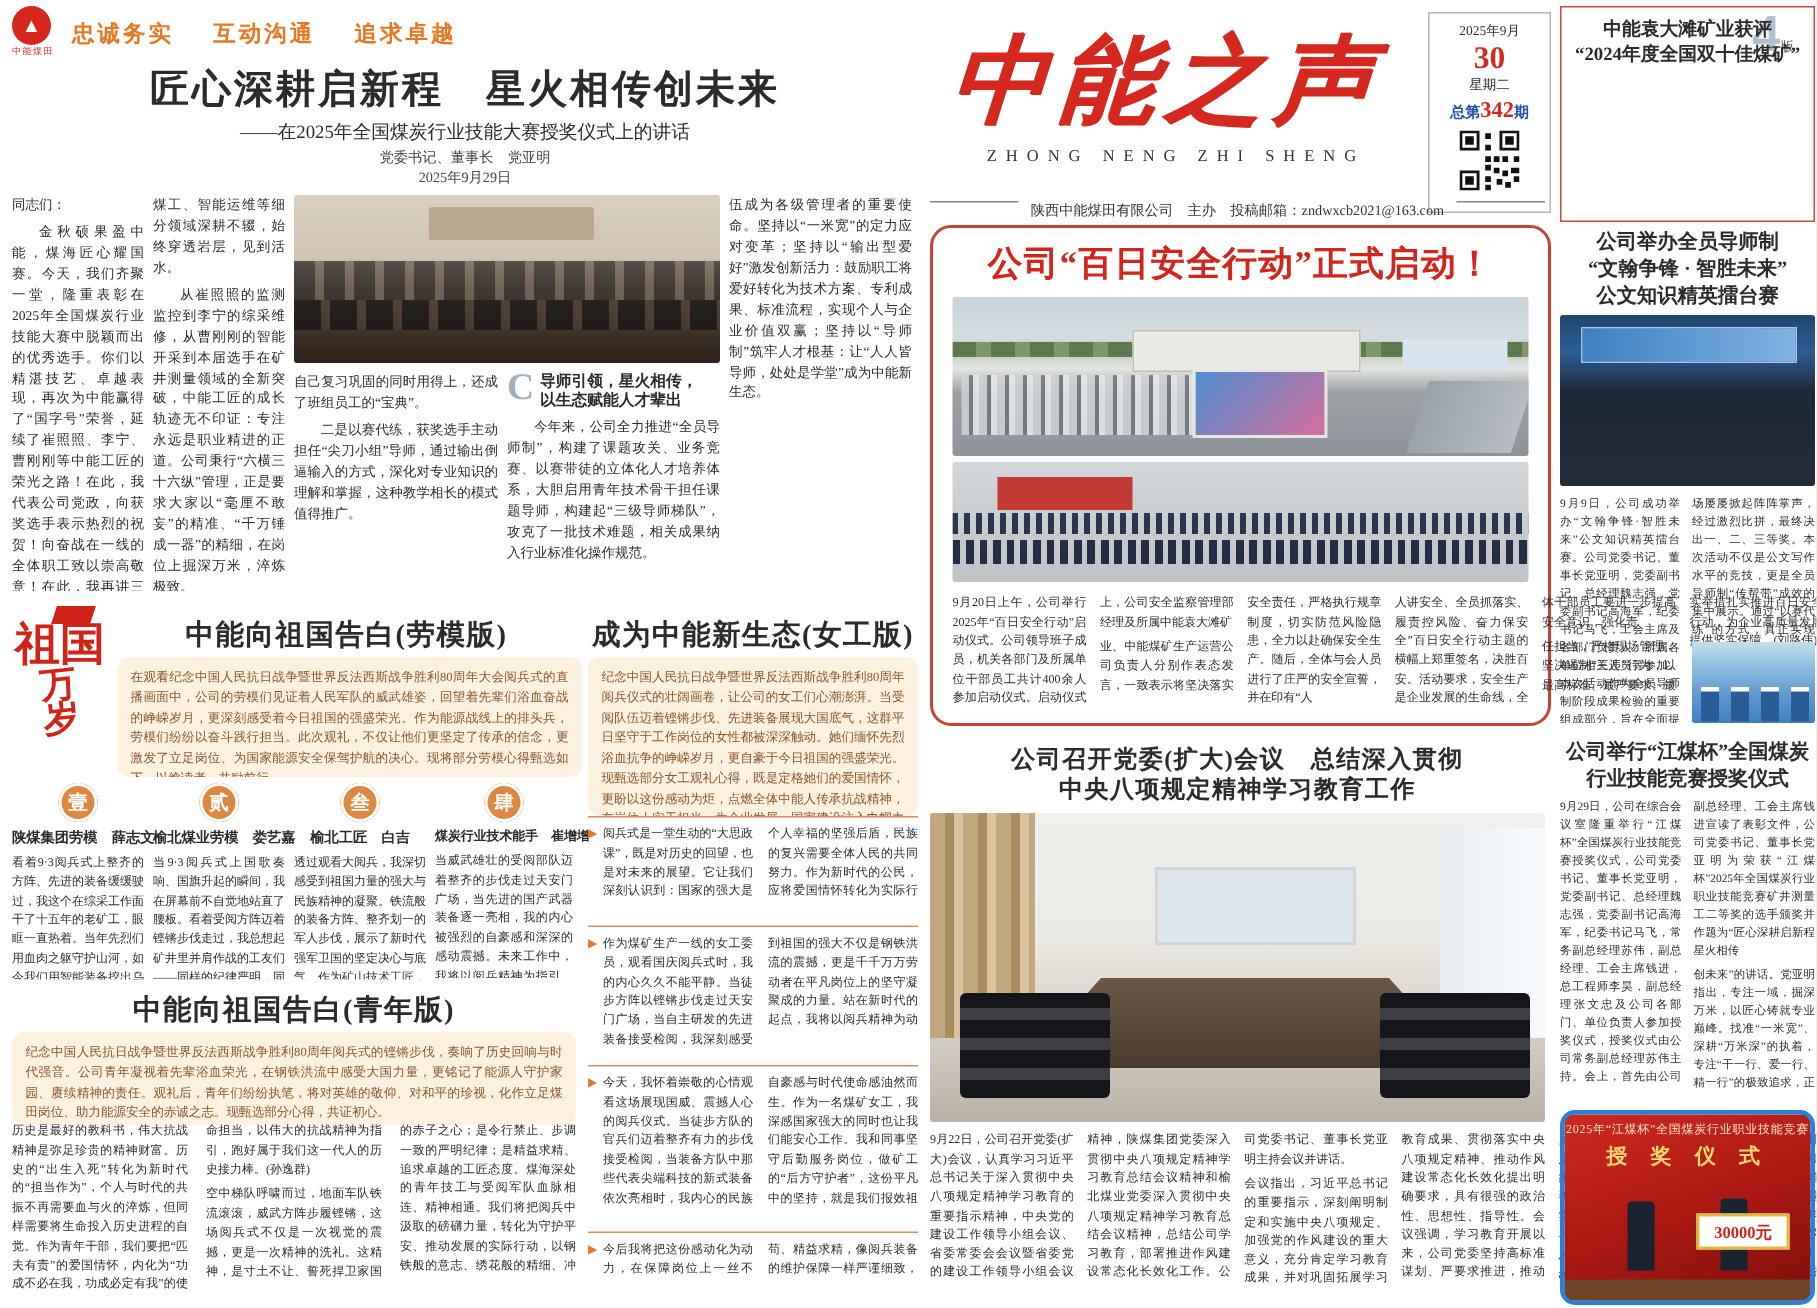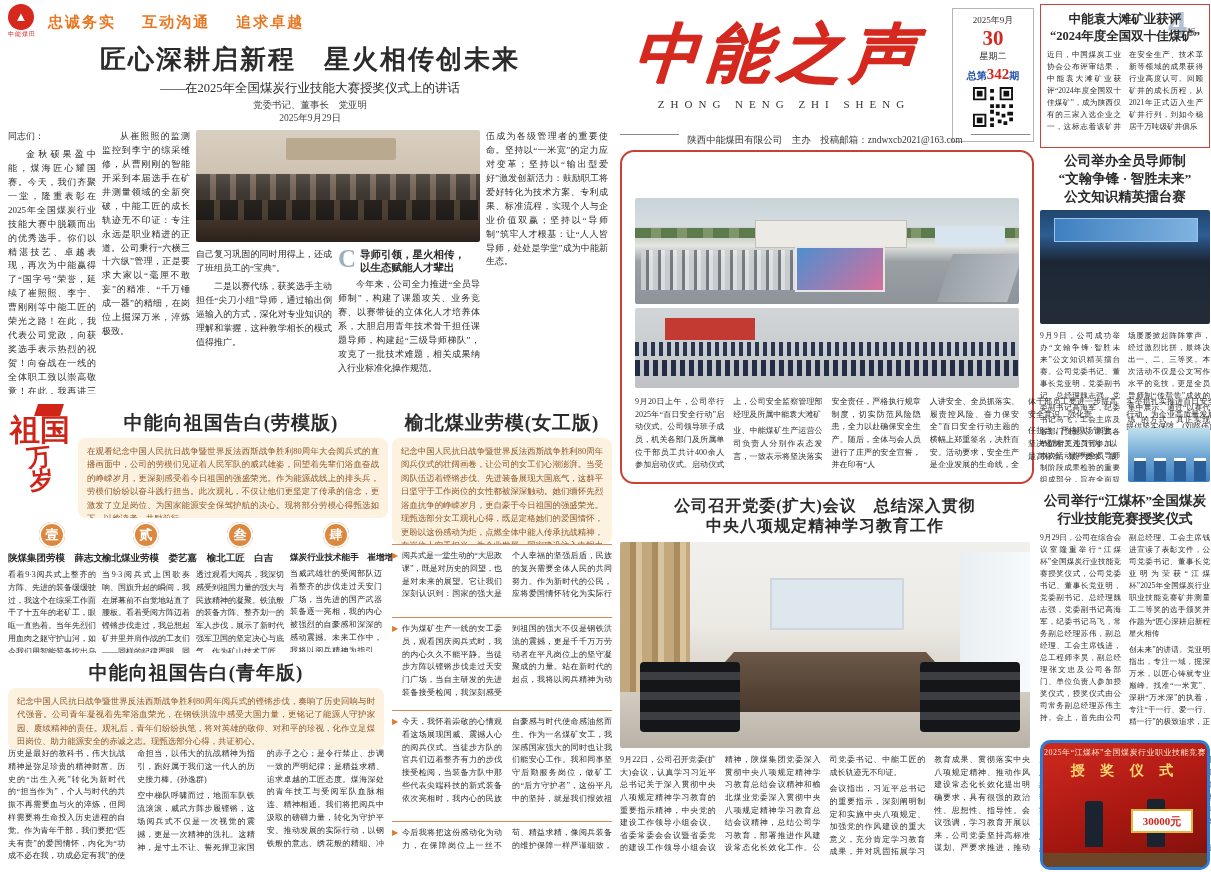--- a/index.html
+++ b/index.html
@@ -100,20 +100,21 @@
   <div class="abs sp-meta ctr" style="left:8px;top:99px;width:604px;">党委书记、董事长　党亚明</div>
   <div class="abs sp-meta ctr" style="left:8px;top:112px;width:604px;">2025年9月29日</div>
 
   <div class="abs small jus" style="left:8px;top:130px;width:88px;height:264px;">
     <p class="noind">同志们：</p>
     <p>金秋硕果盈中能，煤海匠心耀国赛。今天，我们齐聚一堂，隆重表彰在2025年全国煤炭行业技能大赛中脱颖而出的优秀选手。你们以精湛技艺、卓越表现，再次为中能赢得了“国字号”荣誉，延续了崔照照、李宁、曹刚刚等中能工匠的荣光之路！在此，我代表公司党政，向获奖选手表示热烈的祝贺！向奋战在一线的全体职工致以崇高敬意！在此，我再讲三点意见。</p>
 
   </div>
 
   <div class="abs small jus" style="left:102px;top:130px;width:88px;height:264px;">
+    <p class="noind">煤工、智能运维等细分领域深耕不辍，始终穿透岩层，见到活水。</p>
     <p>从崔照照的监测监控到李宁的综采维修，从曹刚刚的智能开采到本届选手在矿井测量领域的全新突破，中能工匠的成长轨迹无不印证：专注永远是职业精进的正道。公司秉行“六横三十六纵”管理，正是要求大家以“毫厘不敢妄”的精准、“千万锤成一器”的精细，在岗位上掘深万米，淬炼极致。</p>
 
   </div>
 
   <div class="ph" style="left:196px;top:130px;width:284px;height:112px;background:linear-gradient(180deg,#d9cfc0 0%,#cfc4b2 38%,#7a6a56 55%,#41342a 80%,#2c221b 100%);">
     <div style="left:0;top:44px;width:100%;height:26px;background:repeating-linear-gradient(90deg,#2e2a28 0 14px,#6f6256 14px 20px);opacity:.75;"></div>
     <div style="left:0;top:70px;width:100%;height:20px;background:repeating-linear-gradient(90deg,#171514 0 18px,#4a3d31 18px 24px);opacity:.8;"></div>
     <div style="left:90px;top:8px;width:110px;height:22px;background:#b9a98f;border-radius:2px;"></div>
   </div>
 
@@ -156,21 +157,21 @@
     <div class="seal">叁</div>
     <div class="pname"><span>榆北工匠</span>　<span>白吉</span></div>
     <div class="ptext jus" style="height:84px;">透过观看大阅兵，我深切感受到祖国力量的强大与民族精神的凝聚。铁流般的装备方阵、整齐划一的军人步伐，展示了新时代强军卫国的坚定决心与底气。作为矿山技术工匠，我将把这份自豪感和使命感转化为钻研技术、攻坚克难的动力，在岗位上精益求精，以技能报国。</div>
   </div>
   <div class="abs" style="left:290px;top:522px;width:92px;height:132px;">
     <div class="seal">肆</div>
     <div class="pname" style="font-size:8.6px;"><span>煤炭行业技术能手</span>　<span>崔增增</span></div>
     <div class="ptext jus" style="height:84px;">当威武雄壮的受阅部队迈着整齐的步伐走过天安门广场，当先进的国产武器装备逐一亮相，我的内心被强烈的自豪感和深深的感动震撼。未来工作中，我将以阅兵精神为指引，立足岗位传承技能，用实干诠释新时代劳动者的担当，在平凡岗位上书写不平凡的人生篇章。</div>
   </div>
 
-  <div class="abs trib-title ctr" style="left:392px;top:410px;width:220px;">榆北煤业劳模(女工版)</div>
+  <div class="abs trib-title ctr" style="left:392px;top:410px;width:220px;">成为中能新生态(女工版)</div>
   <div class="abs introbox" style="left:392px;top:438px;width:202px;height:92px;">纪念中国人民抗日战争暨世界反法西斯战争胜利80周年阅兵仪式的壮阔画卷，让公司的女工们心潮澎湃。当受阅队伍迈着铿锵步伐、先进装备展现大国底气，这群平日坚守于工作岗位的女性都被深深触动。她们缅怀先烈浴血抗争的峥嵘岁月，更自豪于今日祖国的强盛荣光。现甄选部分女工观礼心得，既是定格她们的爱国情怀，更盼以这份感动为炬，点燃全体中能人传承抗战精神，在岗位上实干担当，为企业发展、国家建设注入巾帼力量。</div>
 
   <div class="orule" style="left:392px;top:544px;width:220px;"></div>
   <span class="bullet" style="left:392px;top:551px;">▶</span>
   <div class="abs entry jus" style="left:402px;top:550px;width:210px;height:60px;">阅兵式是一堂生动的“大思政课”，既是对历史的回望，也是对未来的展望。它让我们深刻认识到：国家的强大是个人幸福的坚强后盾，民族的复兴需要全体人民的共同努力。作为新时代的公民，应将爱国情怀转化为实际行动，为实现中华民族伟大复兴的中国梦添砖加瓦。(朱丽)</div>
 
   <div class="orule" style="left:392px;top:617px;width:220px;"></div>
   <span class="bullet" style="left:392px;top:624px;">▶</span>
   <div class="abs entry jus" style="left:402px;top:623px;width:210px;height:80px;">作为煤矿生产一线的女工委员，观看国庆阅兵式时，我的内心久久不能平静。当徒步方阵以铿锵步伐走过天安门广场，当自主研发的先进装备接受检阅，我深刻感受到祖国的强大不仅是钢铁洪流的震撼，更是千千万万劳动者在平凡岗位上的坚守凝聚成的力量。站在新时代的起点，我将以阅兵精神为动力，继续扎根一线，为煤矿安全生产筑牢防线。(赵莉)</div>
 
@@ -206,20 +207,21 @@
     </svg>
   </div>
 
   <div class="abs pubrow" style="left:620px;top:134px;width:410px;">
     <div class="ln"></div>
     <div class="tx">陕西中能煤田有限公司　主办　投稿邮箱：zndwxcb2021@163.com</div>
     <div class="ln"></div>
   </div>
 
   <div class="abs redbox" style="left:620px;top:150px;width:410px;height:330px;">
+    <div class="abs red-head ctr" style="left:0;top:8px;width:100%;">公司“百日安全行动”正式启动！</div>
 
     <div class="ph" style="left:13px;top:46px;width:384px;height:106px;background:linear-gradient(180deg,#c7d3d8 0%,#d5dde0 26%,#b9c3b4 32%,#e4e6e2 45%,#9aa0a4 60%,#8d9398 100%);">
       <div style="left:0;top:30px;width:100%;height:10px;background:repeating-linear-gradient(90deg,#5d7a4e 0 16px,#7f966b 16px 26px);"></div>
       <div style="left:120px;top:22px;width:150px;height:26px;background:#eceae4;border:1px solid #c2bfb6;"></div>
       <div style="left:300px;top:28px;width:70px;height:20px;background:#d8e4ee;"></div>
       <div style="left:6px;top:52px;width:210px;height:40px;background:repeating-linear-gradient(90deg,#cfd3d6 0 5px,#6d7378 5px 8px,#e8eaec 8px 12px);opacity:.85;"></div>
       <div style="left:160px;top:48px;width:86px;height:42px;background:linear-gradient(135deg,#4e8fd0,#d66f9d);border:2px solid #e6e6e6;"></div>
       <div style="left:310px;top:56px;width:70px;height:48px;background:linear-gradient(90deg,#9aa2a8,#b7bdc2);transform:skewX(-18deg);"></div>
     </div>
 
@@ -243,33 +245,29 @@
   <div class="ph" style="left:620px;top:542px;width:410px;height:206px;background:linear-gradient(180deg,#f2f0ec 0%,#eceae5 40%,#ddd8d0 60%,#b9b2a6 100%);">
     <div style="left:0;top:0;width:70px;height:150px;background:repeating-linear-gradient(90deg,#c3a87e 0 10px,#a98c60 10px 16px,#d9c39c 16px 22px);"></div>
     <div style="left:150px;top:36px;width:130px;height:48px;background:#dfe7ee;border:2px solid #cfd6dc;"></div>
     <div style="left:340px;top:10px;width:70px;height:140px;background:linear-gradient(90deg,#e9eef2,#f7fafc);"></div>
     <div style="left:60px;top:110px;width:300px;height:60px;background:linear-gradient(180deg,#6b5847 0%,#4a3a2d 100%);clip-path:polygon(18% 0,82% 0,100% 100%,0 100%);"></div>
     <div style="left:20px;top:120px;width:100px;height:70px;background:repeating-linear-gradient(0deg,#15161a 0 12px,#3c3e44 12px 20px);border-radius:4px;"></div>
     <div style="left:300px;top:120px;width:100px;height:70px;background:repeating-linear-gradient(0deg,#15161a 0 12px,#3c3e44 12px 20px);border-radius:4px;"></div>
   </div>
 
   <div class="abs cols4" style="left:620px;top:754px;width:410px;height:112px;">
-    <p class="noind">9月22日，公司召开党委(扩大)会议，认真学习习近平总书记关于深入贯彻中央八项规定精神学习教育的重要指示精神，中央党的建设工作领导小组会议、省委常委会会议暨省委党的建设工作领导小组会议精神，陕煤集团党委深入贯彻中央八项规定精神学习教育总结会议精神和榆北煤业党委深入贯彻中央八项规定精神学习教育总结会议精神，总结公司学习教育，部署推进作风建设常态化长效化工作。公司党委书记、中能工匠的成长轨迹无不印证。</p>
+    <p class="noind">9月22日，公司召开党委(扩大)会议，认真学习习近平总书记关于深入贯彻中央八项规定精神学习教育的重要指示精神，中央党的建设工作领导小组会议、省委常委会会议暨省委党的建设工作领导小组会议精神，陕煤集团党委深入贯彻中央八项规定精神学习教育总结会议精神和榆北煤业党委深入贯彻中央八项规定精神学习教育总结会议精神，总结公司学习教育，部署推进作风建设常态化长效化工作。公司党委书记、董事长党亚明主持会议并讲话。</p>
     <p class="noind">会议指出，习近平总书记的重要指示，深刻阐明制定和实施中央八项规定、加强党的作风建设的重大意义，充分肯定学习教育成果，并对巩固拓展学习教育成果、贯彻落实中央八项规定精神、推动作风建设常态化长效化提出明确要求，具有很强的政治性、思想性、指导性。会议强调，学习教育开展以来，公司党委坚持高标准谋划、严要求推进，推动员工思想认识达到新高度，作风转变呈现新气象，制度体系实现新完善，学习教育不断走深走实，基层党组织积极推学习教育</p>
     <p class="noind">作为一项重大政治任务和强化全面从严治党、加强作风建设的重要抓手，以高度的政治自觉和行动自觉，一体推进学查改，各级党员领导干部要率先垂范，发挥表率作用，切实把学习教育激发的政治热情、思想觉悟和干事激情，转化为攻坚克难，推动公司高质量发展的具体行动。会议要求，公司上下要聚焦常态长效，以过硬作风推动各项工作再上新台阶，一是在深学细悟上下真功，把学习贯彻习近平总书记关于加强党的作风建设的重要论述作为长期政治任务，不断提高政治判断力、政治领悟力、</p>
 
   </div>
 
   <div class="abs rbox1" style="left:1040px;top:4px;width:156px;height:130px;">
     <div class="r-title ctr">中能袁大滩矿业获评</div>
     <div class="r-title ctr">“2024年度全国双十佳煤矿”</div>
-    <div class="cols2 tiny jus" style="height:88px;margin-top:4px;">
-      <p class="noind">近日，中国煤炭工业协会公布评审结果，中能袁大滩矿业获评“2024年度全国双十佳煤矿”，成为陕西仅有的三家入选企业之一，这标志着该矿井在安全生产、技术革新等领域的成果获得行业高度认可。回顾矿井的成长历程，从2021年正式迈入生产矿井行列，到如今稳居千万吨级矿井俱乐</p>
-
-    </div>
   </div>
 
   <div class="abs r-title ctr" style="left:1040px;top:152px;width:170px;font-size:13.5px;">
     <div>公司举办全员导师制</div>
     <div>“文翰争锋 · 智胜未来”</div>
     <div>公文知识精英擂台赛</div>
   </div>
 
   <div class="ph" style="left:1040px;top:210px;width:170px;height:114px;background:linear-gradient(180deg,#20456e 0%,#2d5d94 22%,#1c2736 45%,#242c38 100%);">
     <div style="left:14px;top:8px;width:142px;height:22px;background:linear-gradient(90deg,#3f7fc0,#7fb3e0);border:1px solid #9cc4e8;"></div>

